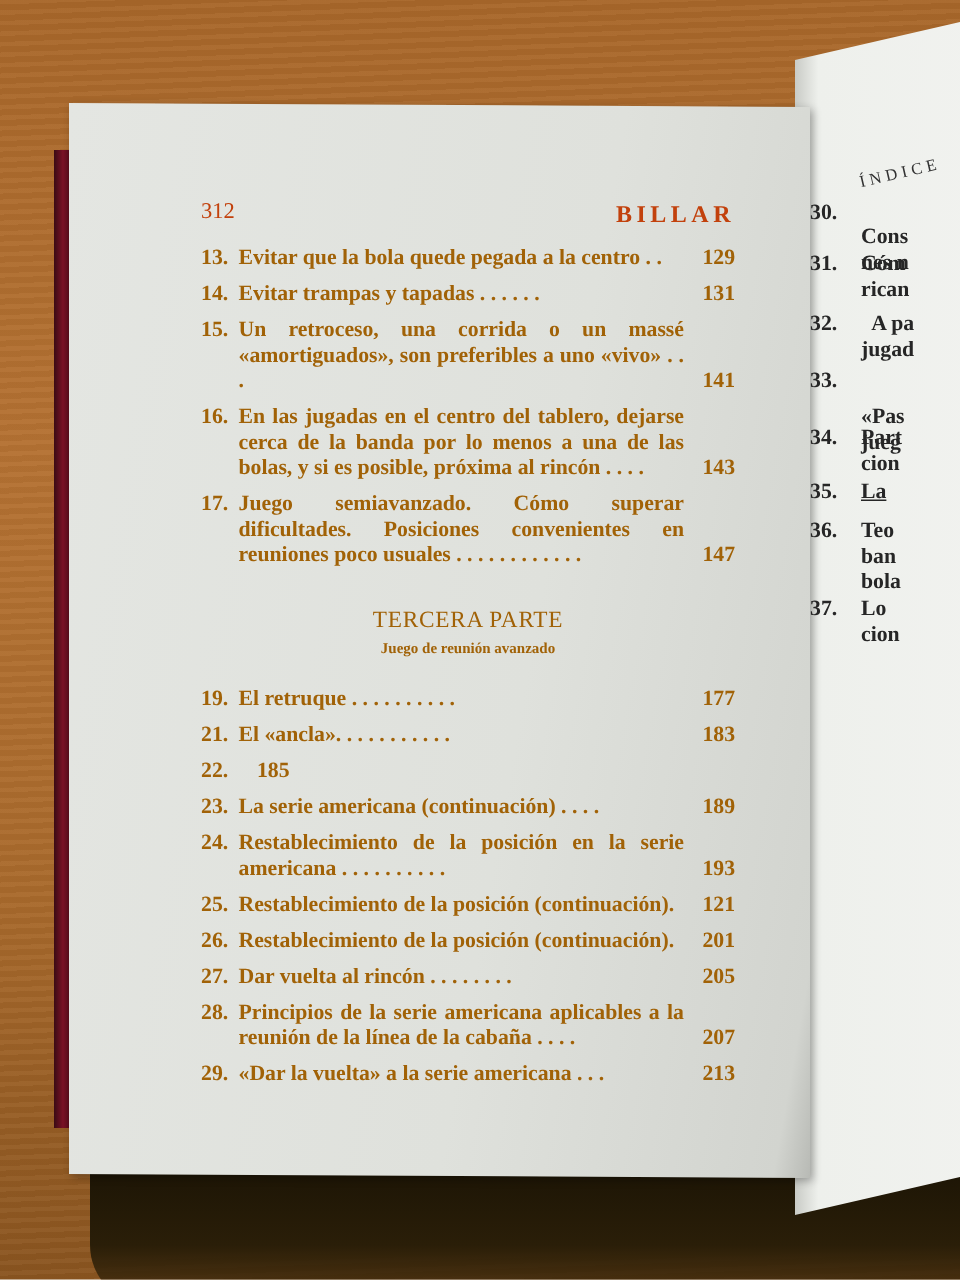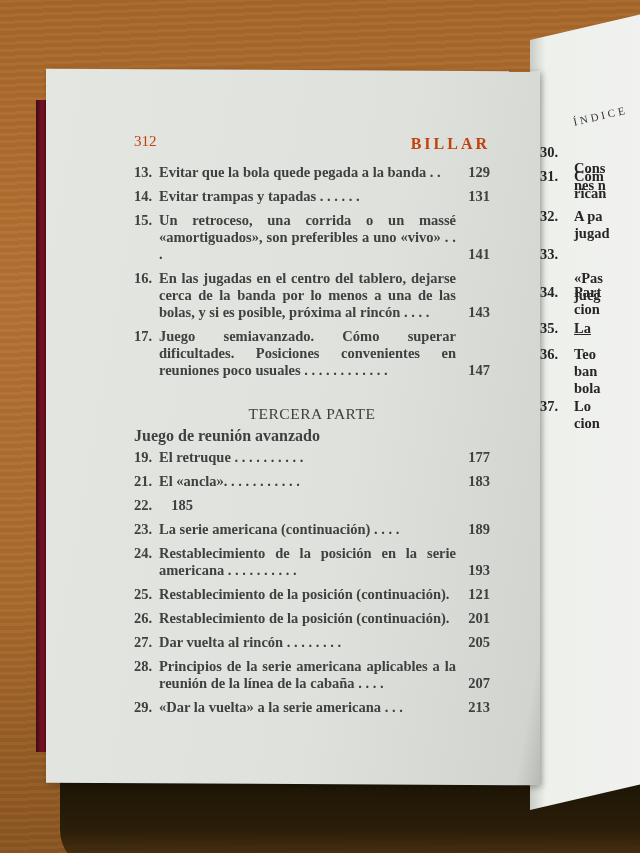--- a/index.html
+++ b/index.html
@@ -34,30 +34,30 @@
     transform-origin: left top;
   }
   .running-head {
     position:absolute; left:134px; top:133px; width:356px; height:20px;
     font-size:15px; color:#c2410c;
   }
   .running-head .page-num { position:absolute; left:0; top:0; }
   .running-head .book-title { position:absolute; right:0; top:2px; font-size:16px; letter-spacing:3px; font-weight:bold; }
   .toc {
     position:absolute; left:134px; top:164px; width:356px;
-    color:#404040; font-size:14.5px; font-weight:bold;
+    color:#a16207; font-size:14.5px; font-weight:bold;
   }
   .entry { display:flex; margin-bottom:7px; line-height:17px; }
   .entry .num { width:25px; flex:none; }
   .entry .text { flex:1; text-align:justify; }
   .entry .page { width:34px; flex:none; text-align:right; align-self:flex-end; }
   .part-heading {
     text-align:center; font-weight:normal; font-size:15.5px; margin:26px 0 4px 0; letter-spacing:0.5px;
   }
-  .part-sub { text-align:left; font-size:16px; margin-bottom:4px; }
+  .part-sub { text-align:center; font-size:10px; margin-bottom:20px; }
   .right-head {
     position:absolute; left:572px; top:116px; font-size:11px; letter-spacing:3px;
     color:#333; transform: rotate(-13deg); transform-origin:left top;
   }
   .right-entries { position:absolute; left:540px; top:134px; width:110px; color:#262626; font-size:14.5px; font-weight:bold; }
   .right-entry { position:absolute; left:0; display:flex; }
   .right-entry .rnum { width:34px; }
   .right-entry .rtext { line-height:17px; white-space:nowrap; }
 </style>
 </head>
@@ -70,21 +70,21 @@
 <div class="page-left"></div>
 
 <div class="running-head">
   <span class="page-num">312</span>
   <span class="book-title">BILLAR</span>
 </div>
 
 <div class="toc">
   <div class="entry">
     <span class="num">13.</span>
-    <span class="text">Evitar que la bola quede pegada a la banda . .</span>
+    <span class="text">Evitar que la bola quede pegada a la centro . .</span>
     <span class="page">129</span>
   </div>
   <div class="entry">
     <span class="num">14.</span>
     <span class="text">Evitar trampas y tapadas . . . . . .</span>
     <span class="page">131</span>
   </div>
   <div class="entry">
     <span class="num">15.</span>
     <span class="text">Un retroceso, una corrida o un massé «amortiguados», son preferibles a uno «vivo» . . .</span>
@@ -151,33 +151,33 @@
   <div class="entry">
     <span class="num">29.</span>
     <span class="text">«Dar la vuelta» a la serie americana . . .</span>
     <span class="page">213</span>
   </div>
 </div>
 
 <div class="right-head">ÍNDICE</div>
 
 <div class="right-entries">
-  <div class="right-entry" style="top:10px">
+  <div class="right-entry" style="top:0px">
     <span class="rnum">30.</span>
     <span class="rtext" style="white-space: pre; margin-top: 16px;">Cons
 nes n</span>
   </div>
   <div class="right-entry" style="top:34px">
     <span class="rnum">31.</span>
     <span class="rtext" style="white-space: pre;">Cóm
 rican</span>
   </div>
   <div class="right-entry" style="top:74px">
     <span class="rnum">32.</span>
-    <span class="rtext" style="white-space: pre;">A pa
+    <span class="rtext" style="white-space: pre; text-align: right;">A pa
 jugad</span>
   </div>
   <div class="right-entry" style="top:112px">
     <span class="rnum">33.</span>
     <span class="rtext" style="white-space: pre; margin-top: 24px;">«Pas
 jueg</span>
   </div>
   <div class="right-entry" style="top:150px">
     <span class="rnum">34.</span>
     <span class="rtext" style="white-space: pre;">Part

